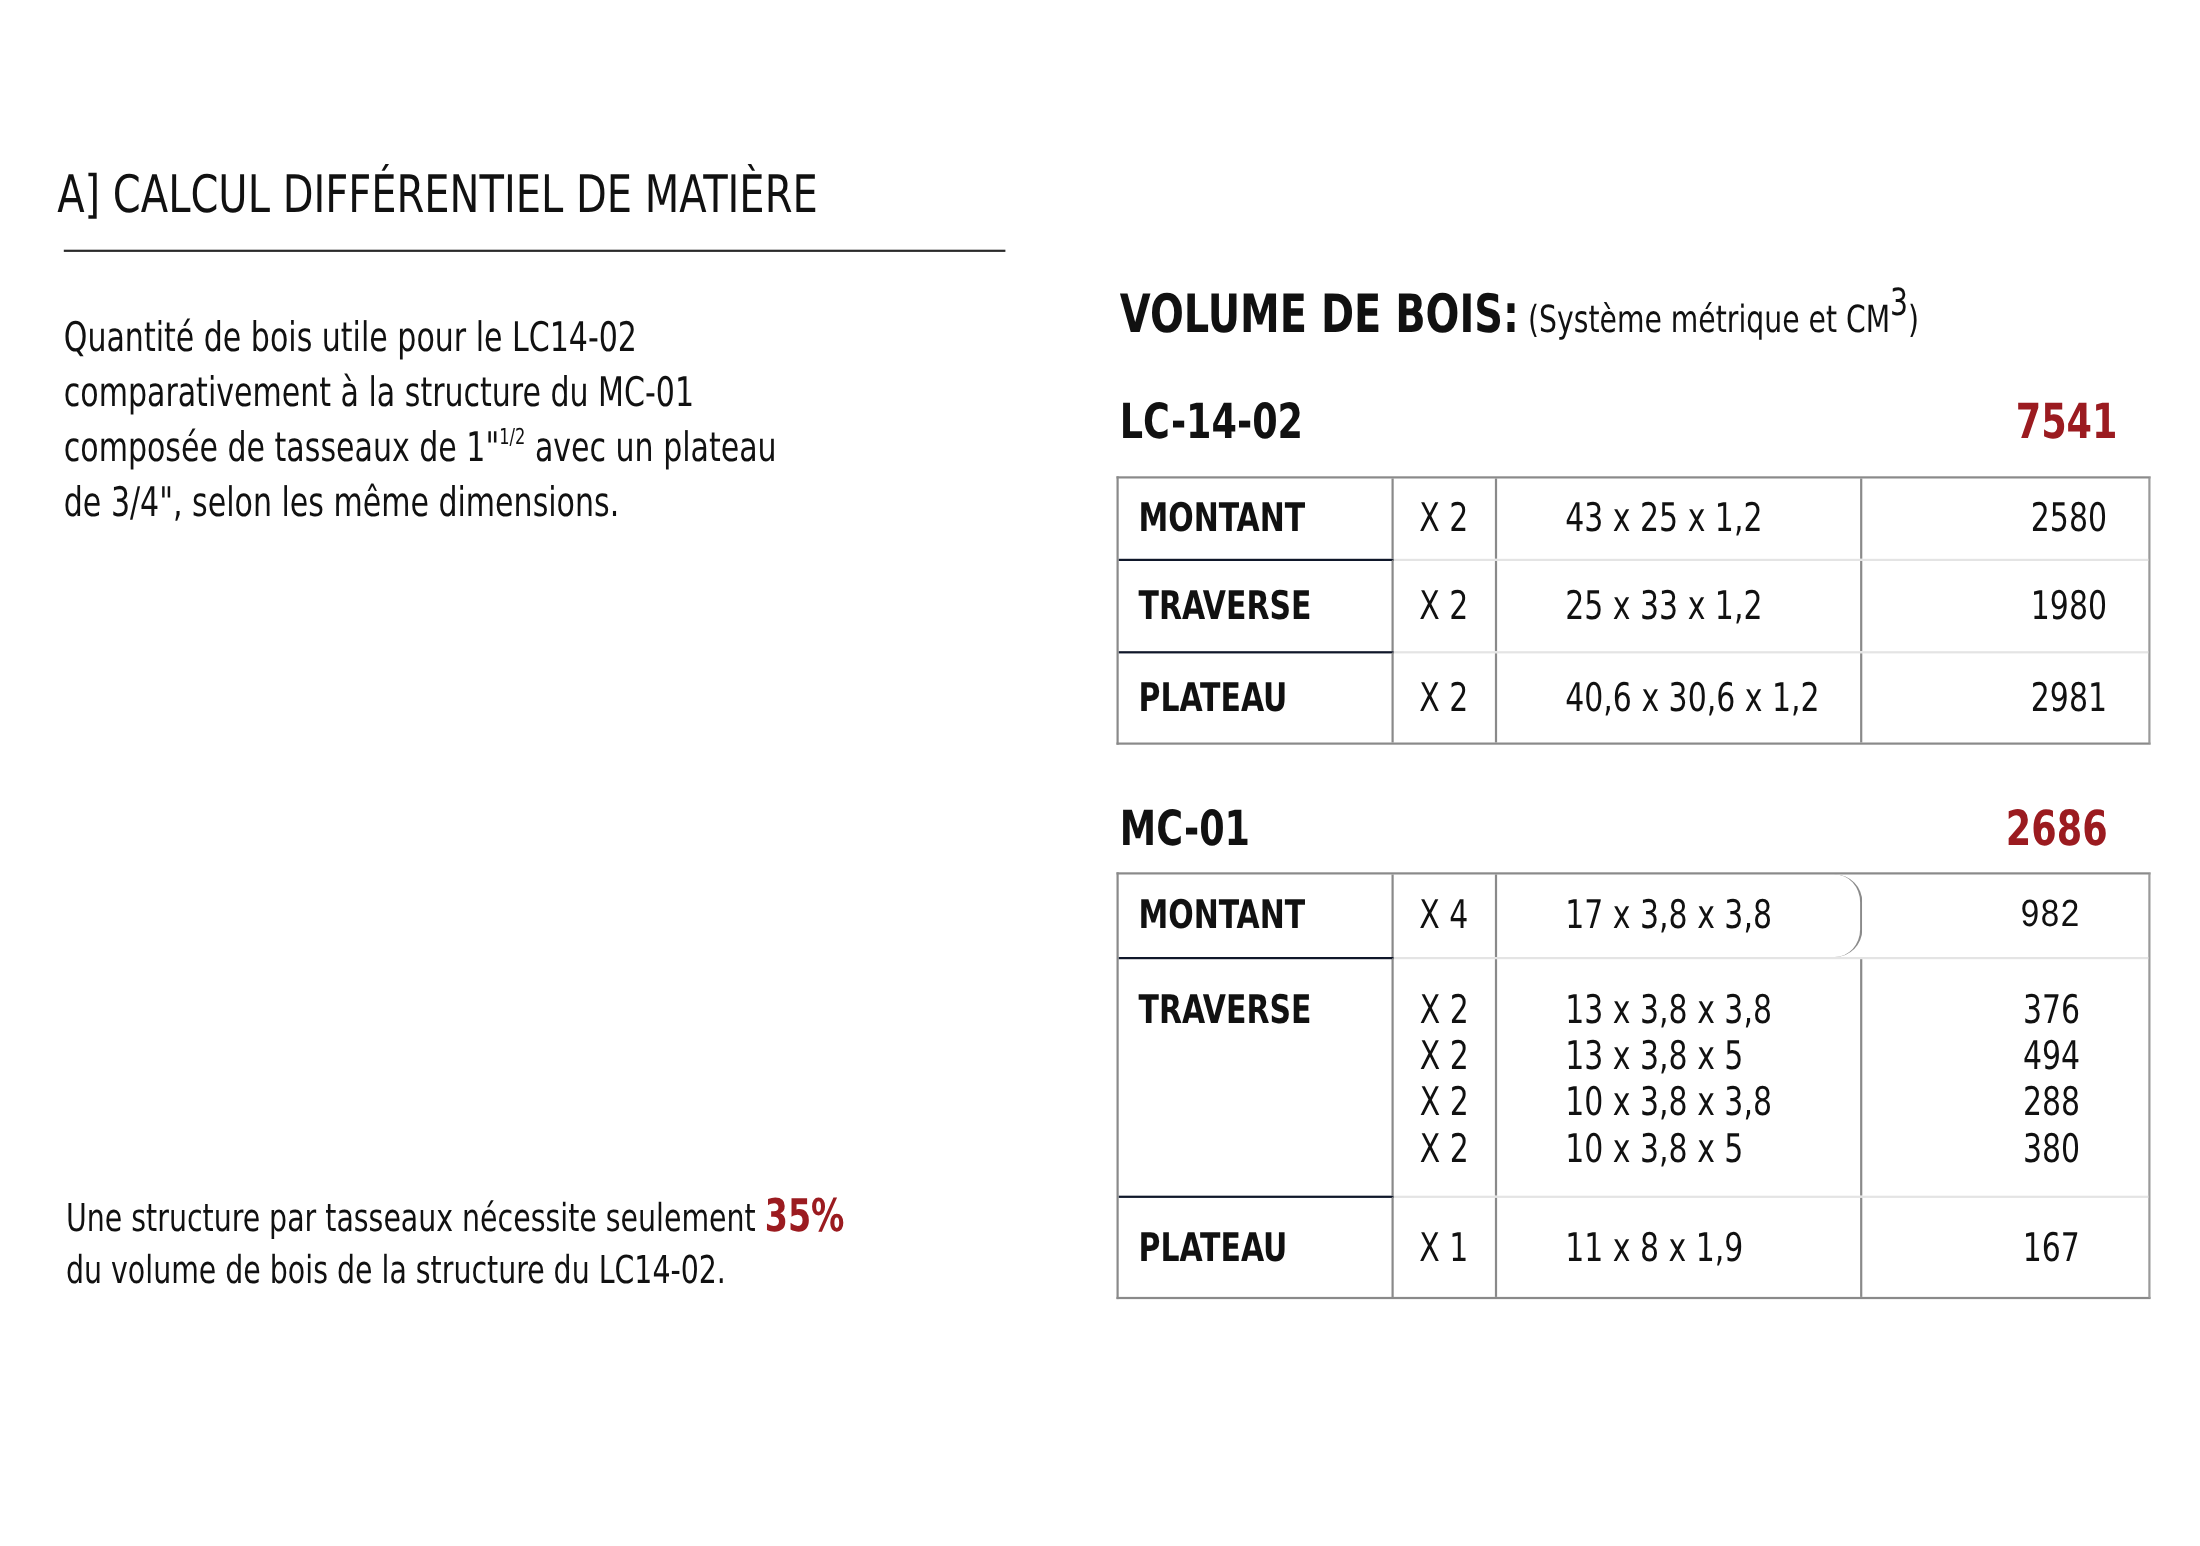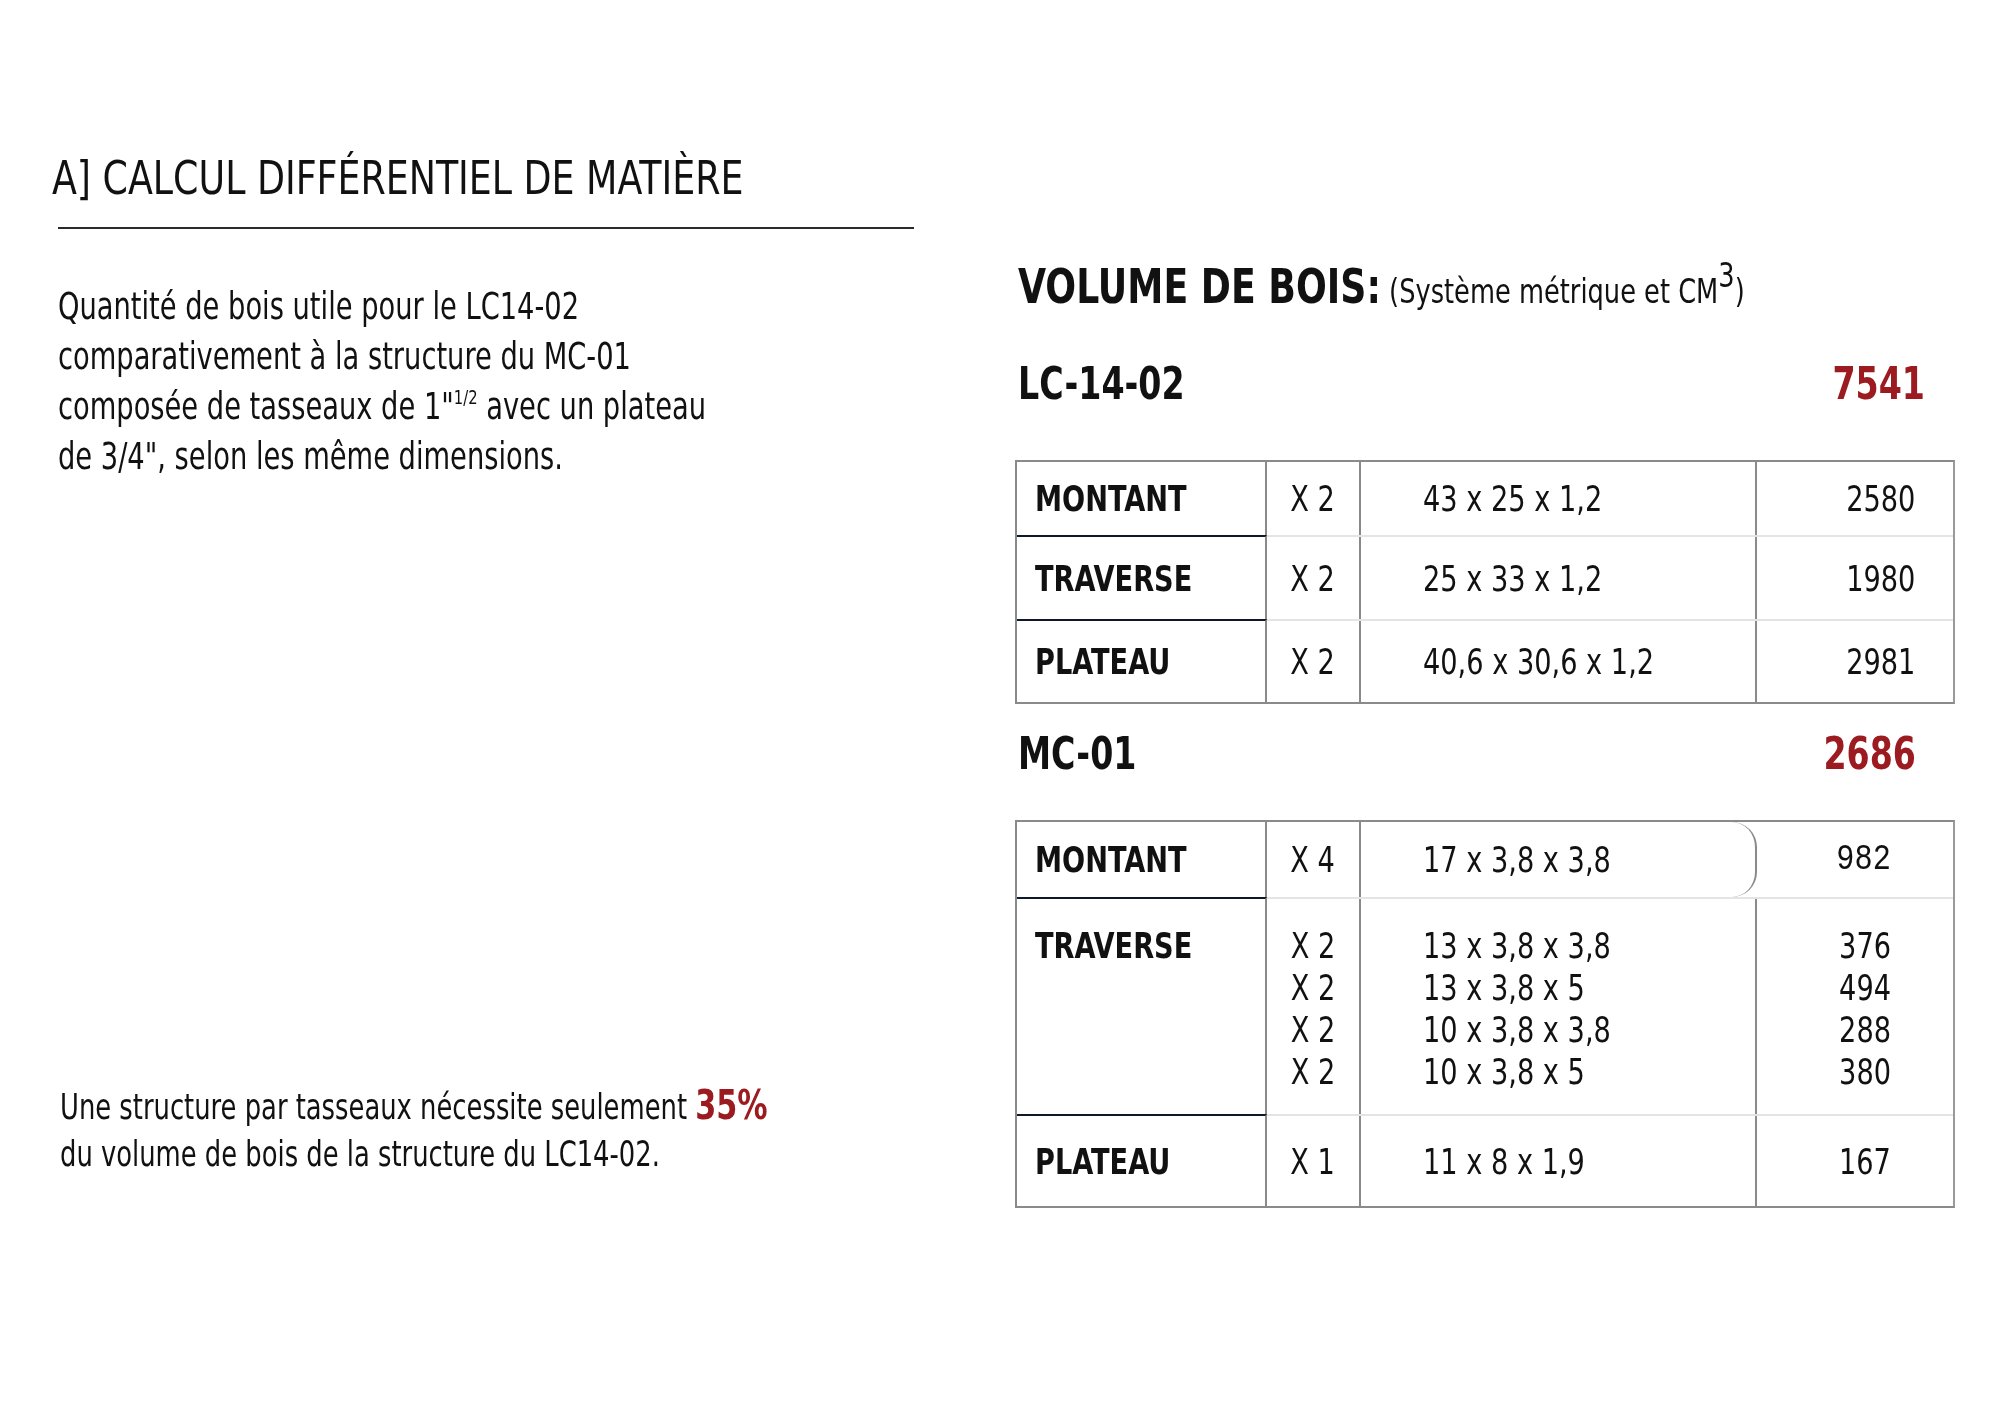--- a/index.html
+++ b/index.html
@@ -22,28 +22,28 @@
   #vol-heading { left: 1018px; top: 258px; white-space: nowrap; transform: scaleX(0.84); transform-origin: left top; }
   #vol-heading .strong { font-size: 48px; font-weight: bold; }
   #vol-heading .note { font-size: 34px; }
   #vol-heading sup { font-size: 18px; vertical-align: 16px; line-height: 0; }
 
   .model-name { font-size: 44px; font-weight: bold; transform: scaleX(0.84); transform-origin: left top; white-space: nowrap; }
   .model-total { font-size: 44px; font-weight: bold; color: #9b1b20; text-align: right; width: 200px;
                  transform: scaleX(0.84); transform-origin: right top; white-space: nowrap; }
 
   .tbl { position: absolute; left: 1015px; width: 940px; border: 2px solid #8a8a8a; box-sizing: border-box;
-         border-right-color: #9a9a9a; margin-top: 27px; }
+         border-right-color: #9a9a9a; }
   .row { position: relative; display: flex; box-sizing: border-box; }
   .row + .row { border-top: 2px solid #e4e4e4; }
   .row + .row .c-label { border-top: 2px solid #0f172a; margin-top: -2px; }
   .cell { box-sizing: border-box; position: relative; }
   .c-label { width: 250px; border-right: 2px solid #8a8a8a; padding-left: 18px; font-weight: bold; font-size: 36px; }
   .c-qty { width: 94px; border-right: 2px solid #8a8a8a; text-align: center; font-size: 36px; }
-  .c-dim { width: 396px; border-right: 2px solid #8a8a8a; padding-left: 62px; font-size: 36px; }
+  .c-dim { width: 332px; border-right: 2px solid #8a8a8a; padding-left: 62px; font-size: 36px; }
   .c-vol { flex: 1; text-align: right; padding-right: 38px; font-size: 36px; padding-left: 40px; }
   .txt { display: inline-block; transform: scaleX(0.84); white-space: nowrap; }
   .c-label .txt, .c-dim .txt { transform-origin: left center; }
   .c-qty .txt { transform-origin: center center; }
   .c-vol .txt { transform-origin: right center; }
   .line { display: block; line-height: 42px; }
 </style>
 </head>
 <body>
 

